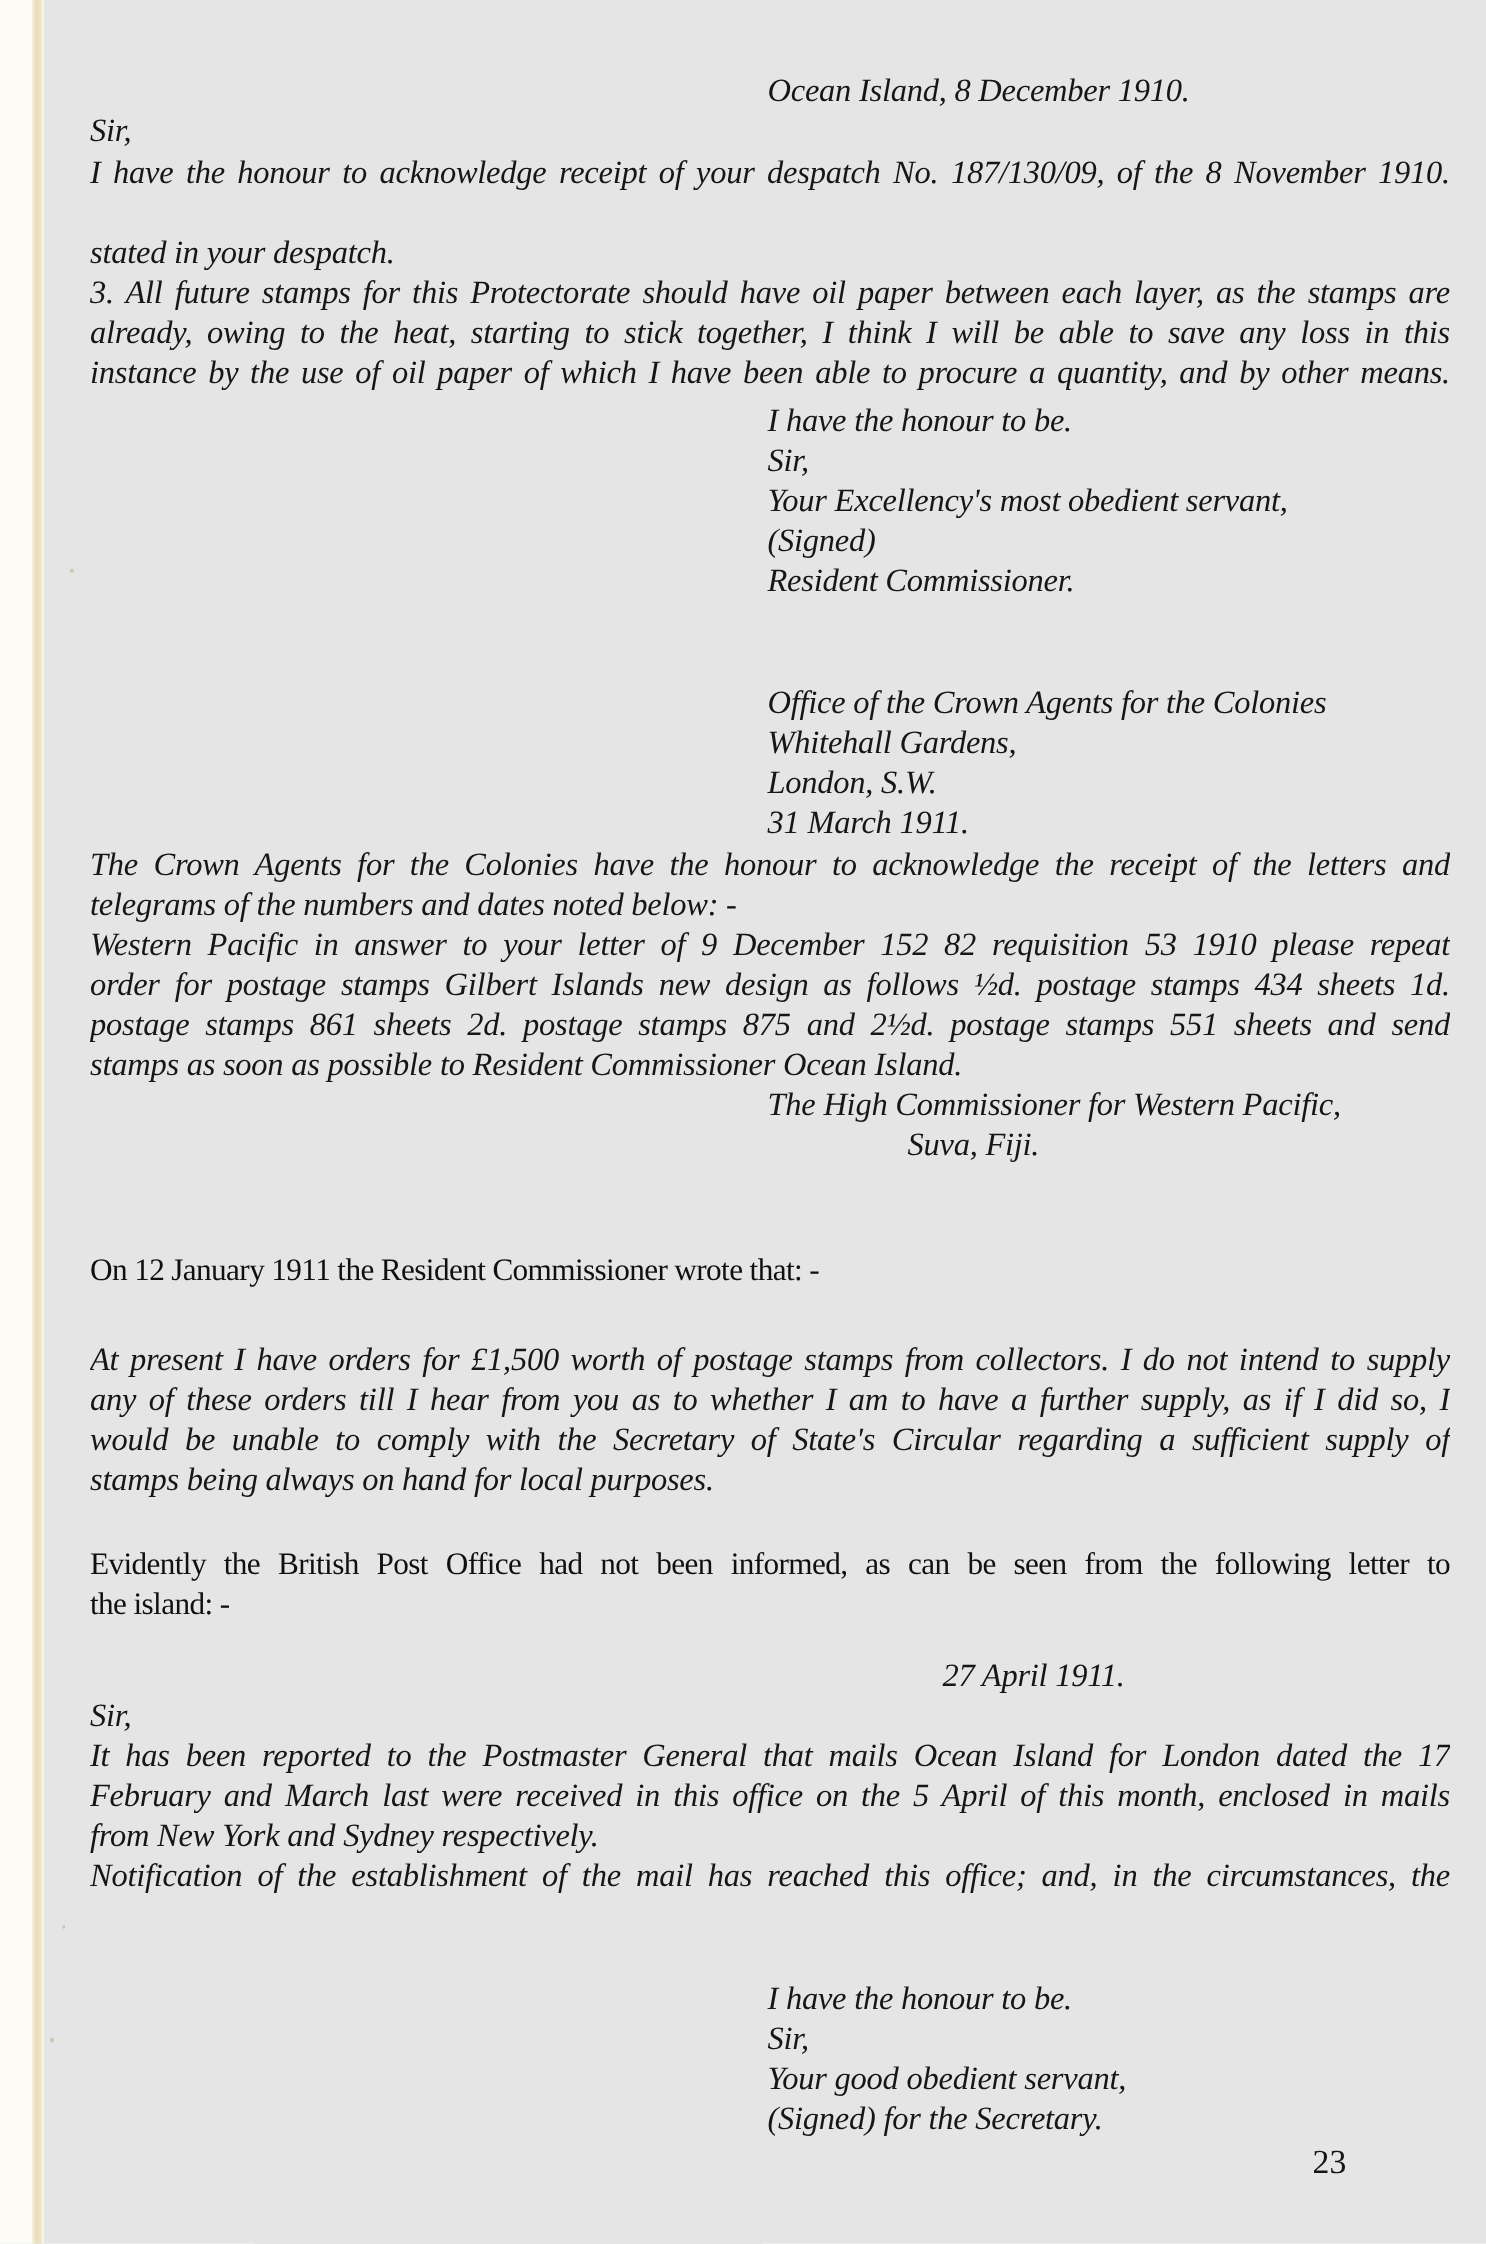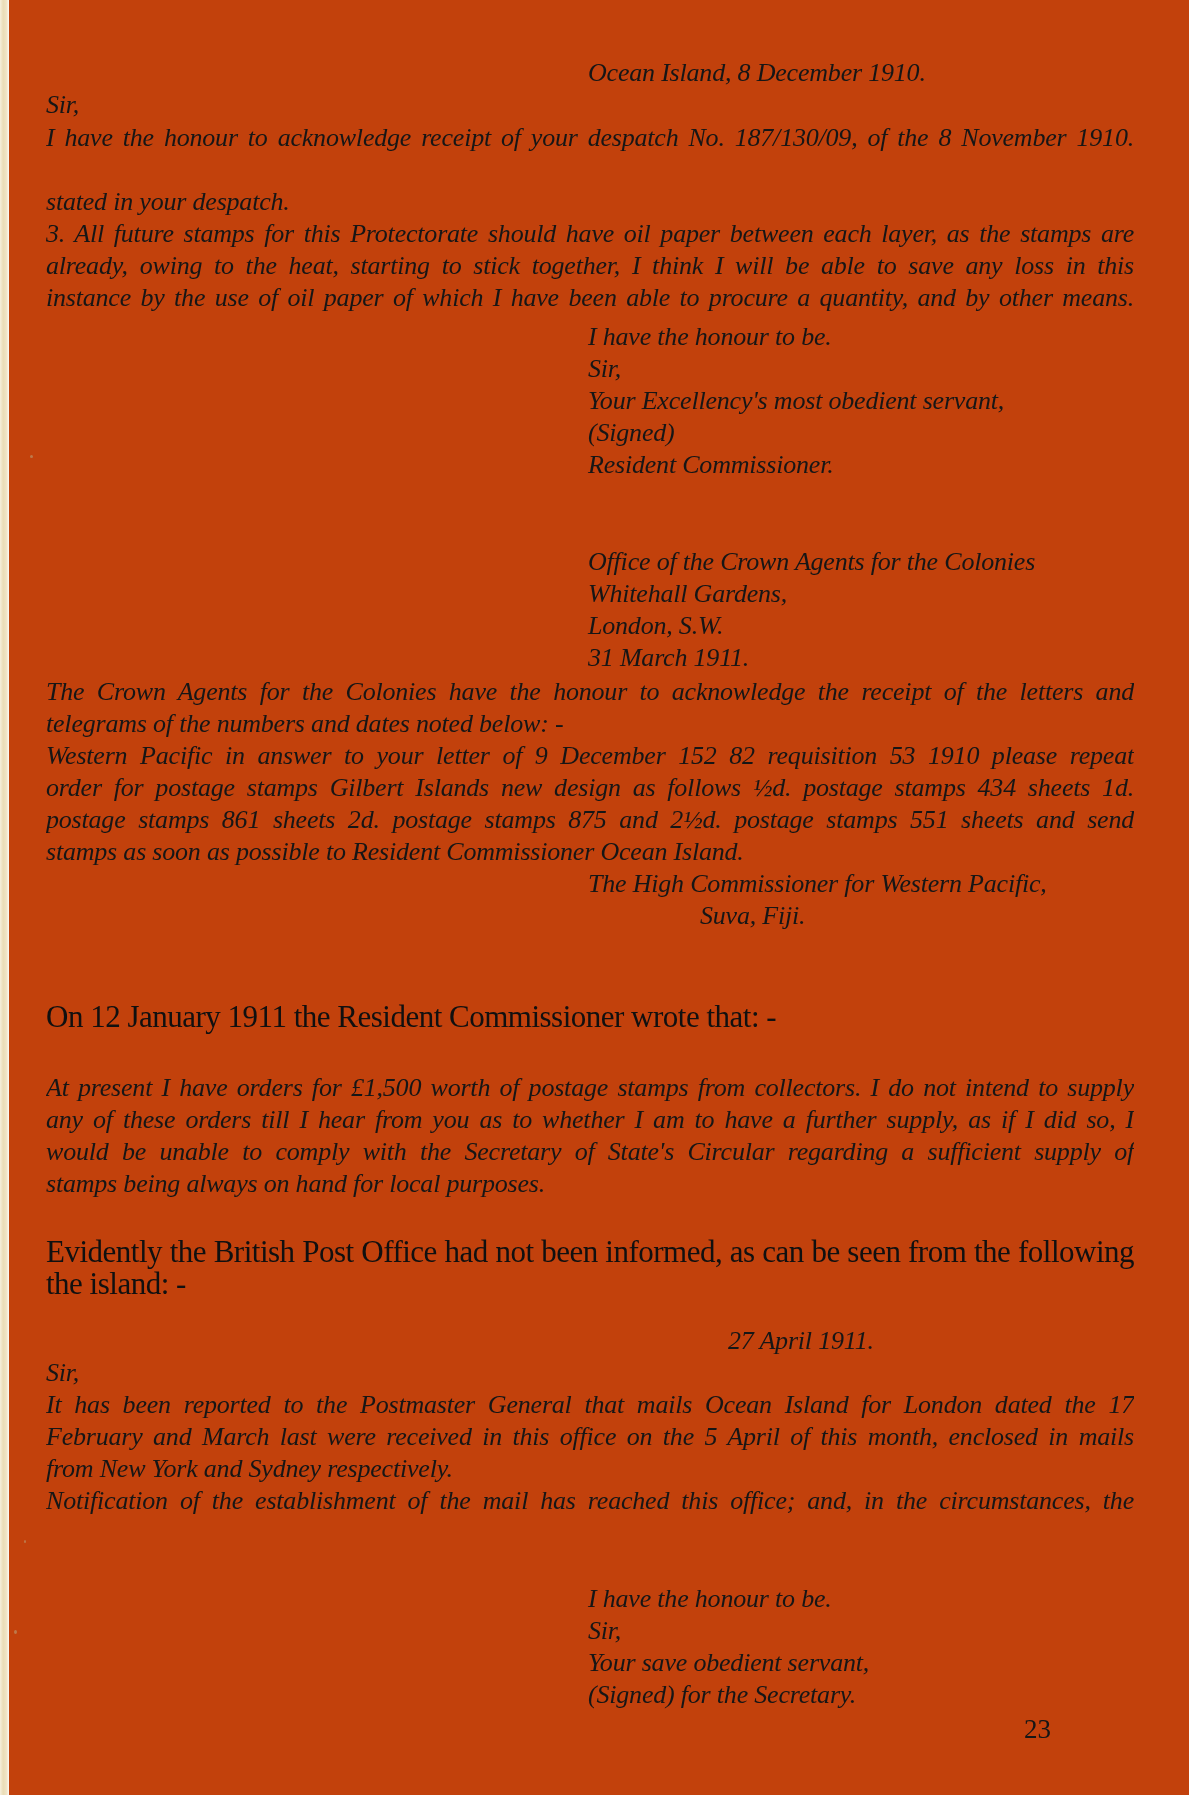--- a/index.html
+++ b/index.html
@@ -5,21 +5,22 @@
   html, body { margin: 0; padding: 0; }
   body {
     width: 1189px; height: 1795px;
     background: #fcfbf6;
     position: relative;
     overflow: hidden;
     font-family: "Liberation Serif", "DejaVu Serif", serif;
   }
   .page {
     position: absolute; inset: 0;
-    background: #c2410c;
+    background: #e5e5e5;
+    margin-left: 26px;
   }
   .edge-strip {
     position: absolute; left: 0; top: 0; bottom: 0; width: 9px;
     background: linear-gradient(to right, #f6efdc 0%, #eadcb6 35%, #efe3c4 70%, #f9f4e6 92%, #fdfcf8 100%);
   }
   .speck { position: absolute; background: #b9a87e; border-radius: 50%; opacity: .55; }
 
   .ln {
     position: absolute;
     font-style: italic;
@@ -32,21 +33,21 @@
   .just {
     width: 1088px;
     white-space: normal;
     height: 33px;
     overflow: hidden;
     text-align: justify;
     text-align-last: justify;
   }
   .roman {
     font-style: normal;
-    font-size: 31px;
+    font-size: 25px;
     letter-spacing: -0.5px;
     color: #101010;
   }
   .pgnum { font-style: normal; font-size: 27px; letter-spacing: 0; }
 </style>
 </head>
 <body>
 
 <div class="page">
   <div class="edge-strip"></div>
@@ -97,17 +98,17 @@
   <div class="ln" style="top:1325px;left:728px;">27 April 1911.</div>
   <div class="ln" style="top:1357px;left:46px;">Sir,</div>
 
   <div class="ln just" style="top:1389px;left:46px;">It has been reported to the Postmaster General that mails Ocean Island for London dated the 17</div>
   <div class="ln just" style="top:1421px;left:46px;">February and March last were received in this office on the 5 April of this month, enclosed in mails</div>
   <div class="ln" style="top:1453px;left:46px;">from New York and Sydney respectively.</div>
   <div class="ln just" style="top:1485px;left:46px;">Notification of the establishment of the mail has reached this office; and, in the circumstances, the</div>
 
   <div class="ln" style="top:1583px;left:588px;">I have the honour to be.</div>
   <div class="ln" style="top:1615px;left:588px;">Sir,</div>
-  <div class="ln" style="top:1647px;left:588px;">Your save obedient servant,</div>
+  <div class="ln" style="top:1647px;left:588px;">Your good obedient servant,</div>
   <div class="ln" style="top:1679px;left:588px;">(Signed) for the Secretary.</div>
 
   <div class="ln pgnum" style="top:1713px;left:1024px;">23</div>
 </div>
 
 </body></html>

